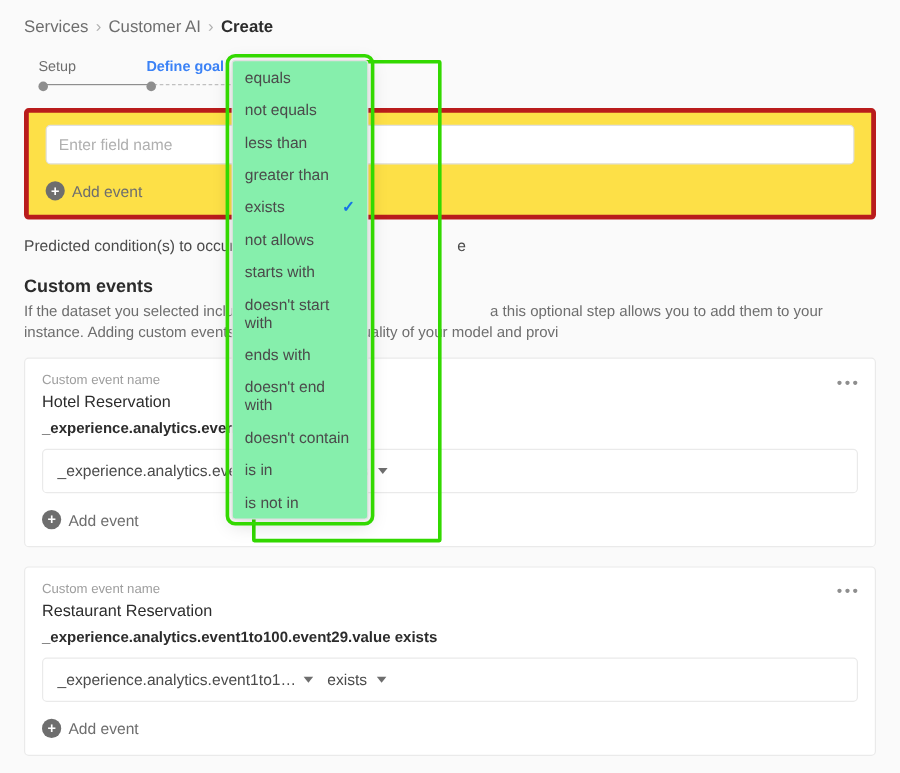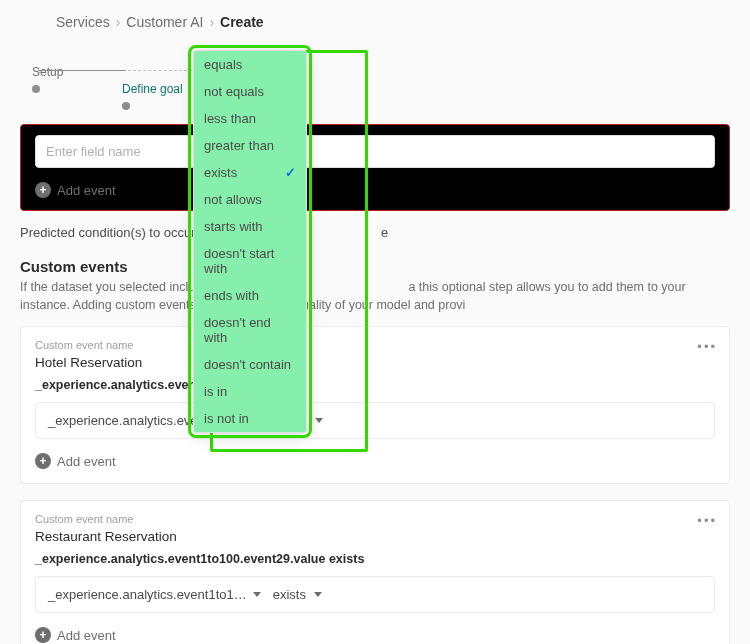--- a/index.html
+++ b/index.html
@@ -1,28 +1,28 @@
 <!DOCTYPE html>
 <html><head>
 <meta charset="utf-8">
 <style>
 * { box-sizing: border-box; margin: 0; padding: 0; }
 body { font-family: -apple-system, BlinkMacSystemFont, "Segoe UI", sans-serif; font-size: 13px; color: #4b4b4b; background: #fafafa; width: 750px; }
-.breadcrumb { padding: 14px 20px 10px; font-size: 14px; color: #6e6e6e; display: flex; gap: 6px; margin-left: 36px; }
+.breadcrumb { padding: 14px 20px 10px; font-size: 14px; color: #6e6e6e; display: flex; gap: 6px; }
 .breadcrumb .chev { color: #b0b0b0; }
 .breadcrumb .current { color: #2c2c2c; font-weight: 600; }
 .steps { display: flex; align-items: center; padding: 8px 32px 14px; font-size: 12px; color: #6e6e6e; position: relative; }
 .step { display: flex; flex-direction: column; align-items: flex-start; width: 90px; position: relative; }
 .step .label { margin-bottom: 6px; }
 .step .dot { width: 8px; height: 8px; border-radius: 50%; background: #8e8e8e; position: relative; z-index: 2; }
-.step.active .label { color: #0f766e; font-weight:400;margin-top:34px; }
+.step.active .label { color: #3b82f6; font-weight:700; }
 .track { position: absolute; top: 30px; left: 38px; height: 1px; width: 88px; background: #8e8e8e; z-index:1;}
 .track.dashed { left: 128px; width: 110px; border-top: 1px dashed #c0c0c0; background: none; height:0; top:30px;}
 .main { padding: 0 20px 20px; }
-.card { background: #000000; border: 1px solid #b91c1c; border-radius: 4px; padding: 10px 14px; margin-bottom: 14px; }
+.card { background: #fde047; border: 4px solid #b91c1c; border-radius: 4px; padding: 10px 14px; margin-bottom: 14px; }
 .field-input { width: 100%; border: 1px solid #e0e0e0; border-radius: 4px; padding: 8px 10px; font-size: 13px; color: #2c2c2c; background: #fff; margin-bottom: 10px; }
 .field-input::placeholder { color: #b0b0b0; }
 .add-link { display: flex; align-items: center; gap: 6px; color: #6e6e6e; font-size: 13px; cursor: pointer; padding: 4px 0 2px; }
 .add-link .plus { width: 16px; height: 16px; border-radius: 50%; background: #6e6e6e; color: #fff; display: flex; align-items: center; justify-content: center; font-size: 12px; font-weight: bold; }
 .timeframe { font-size: 12px; color: #8e8e8e; margin-top: 4px; }
 .predline { display: flex; align-items: center; gap: 8px; font-size: 13px; color: #4b4b4b; margin: 6px 0 18px; }
 .stepper { display: inline-flex; flex-direction: column; line-height: 6px; color: #8e8e8e; cursor: pointer; }
 .h3 { font-size: 15px; font-weight: 700; color: #2c2c2c; margin-bottom: 4px; }
 .desc { font-size: 12.5px; color: #6e6e6e; margin-bottom: 12px; line-height: 1.4; }
 .event-card { background: #fff; border: 1px solid #eaeaea; border-radius: 4px; padding: 12px 14px; margin-bottom: 16px; position: relative; }

